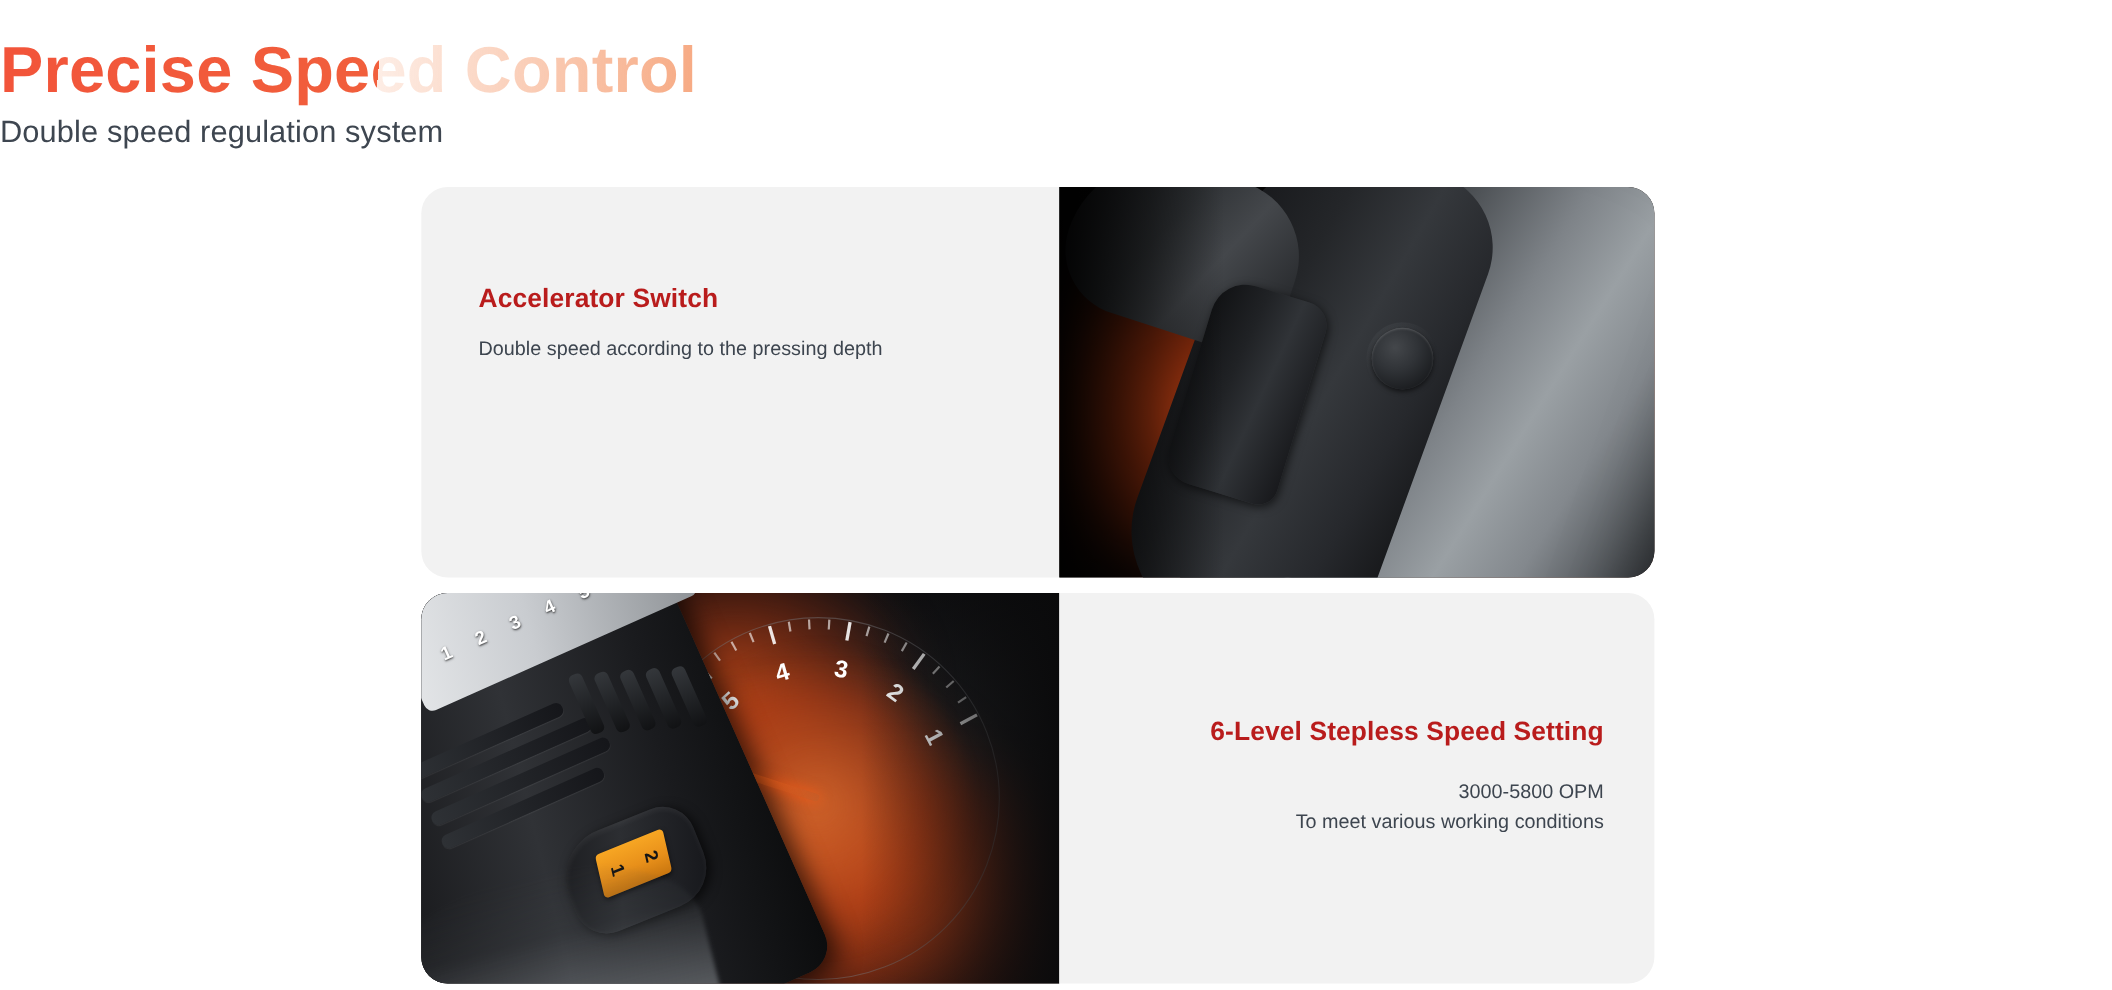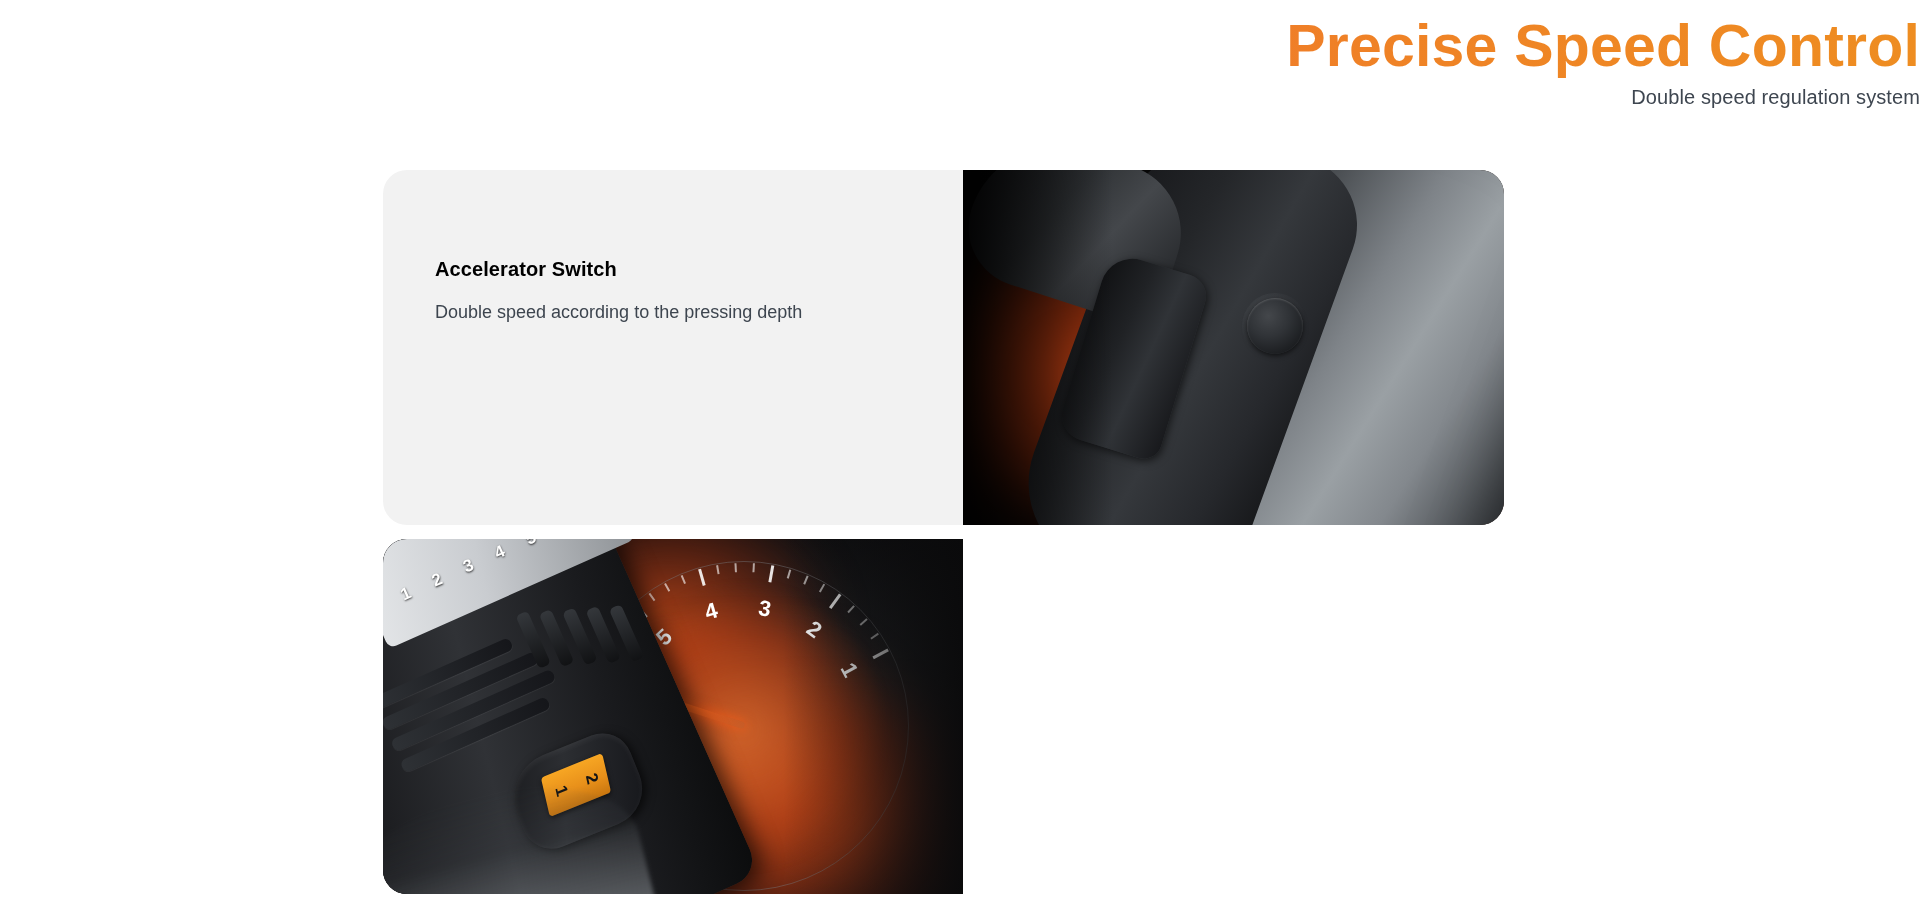--- a/index.html
+++ b/index.html
@@ -8,37 +8,37 @@
   html, body {
     width:1920px; height:900px;
     background:#ffffff;
     font-family:"Liberation Sans", sans-serif;
     overflow:hidden;
   }
 
   .page { position:relative; width:1920px; height:900px; background:#fff; }
 
   
-  .header { width:100%; text-align:right; padding-top:16px; }
+  .header { width:100%; text-align:left; padding-top:34px; }
 
   .main-title {
     font-size:59px;
     font-weight:bold;
     letter-spacing:0.2px;
     line-height:1.05;
     background-image:linear-gradient(95deg,#F2543A 0%,#F15F3C 18%,#F0713220 0%,#F1702F 46%,#EF8226 72%,#EE8D21 100%);
     -webkit-background-clip:text;
     background-clip:text;
     color:transparent;
     -webkit-text-fill-color:transparent;
   }
 
   .sub-title {
     margin-top:8px;
-    font-size:20px;
+    font-size:28px;
     color:#3E4650;
     font-weight:normal;
     letter-spacing:0.1px;
   }
 
   
   .grid {
     position:absolute;
     left:383px; top:170px;
     width:1121px;
@@ -58,22 +58,22 @@
   .row-1 .panel-text  { width:580px; border-radius:24px 0 0 24px; }
   .row-1 .panel-photo { width:541px; border-radius:0 24px 24px 0; }
   .row-2 .panel-photo { width:580px; border-radius:24px 0 0 24px; }
   .row-2 .panel-text  { width:541px; border-radius:0 24px 24px 0; }
 
   
   .txt-left  { position:absolute; left:52px; top:88px; text-align:left; }
   .txt-right { position:absolute; right:46px; top:113px; text-align:right; }
 
   .card-head {
-    color:#000000;
-    font-size:20px;
+    color:#b91c1c;
+    font-size:24px;
     font-weight:bold;
     letter-spacing:0.1px;
     white-space:nowrap;
   }
   .card-sub {
     margin-top:19px;
     color:#3D454F;
     font-size:18px;
     line-height:1.42;
     white-space:nowrap;
@@ -439,17 +439,24 @@
         </div>
         <div class="sel-base"></div>
         <div class="sel-switch">
           <span>1</span>
           <span>2</span>
         </div>
         <div class="grey-sweep"></div>
         <div class="fade-r"></div>
       </div>
 
+      <div class="panel-text">
+        <div class="txt-right">
+          <div class="card-head">6-Level Stepless Speed Setting</div>
+          <div class="card-sub card-sub-r">3000-5800 OPM</div>
+          <div class="card-sub" style="margin-top:2px">To meet various working conditions</div>
+        </div>
+      </div>
 
     </div>
 
   </div>
 </div>
 
 </body></html>

